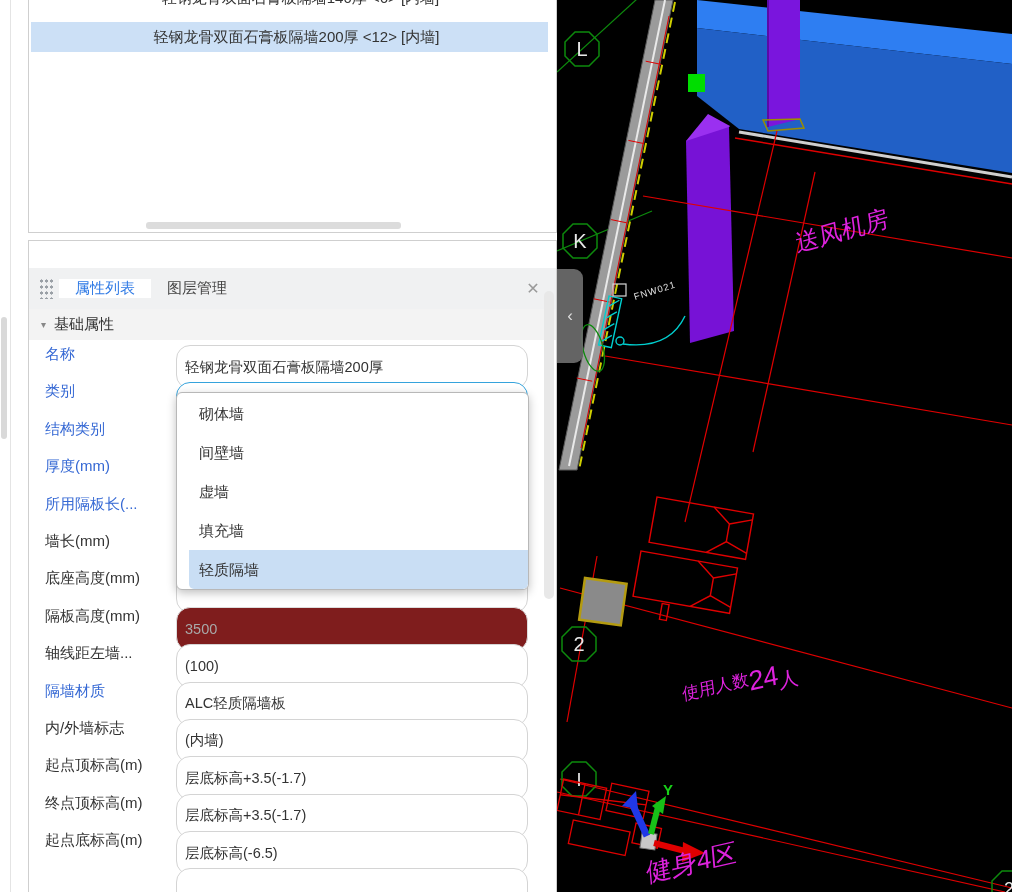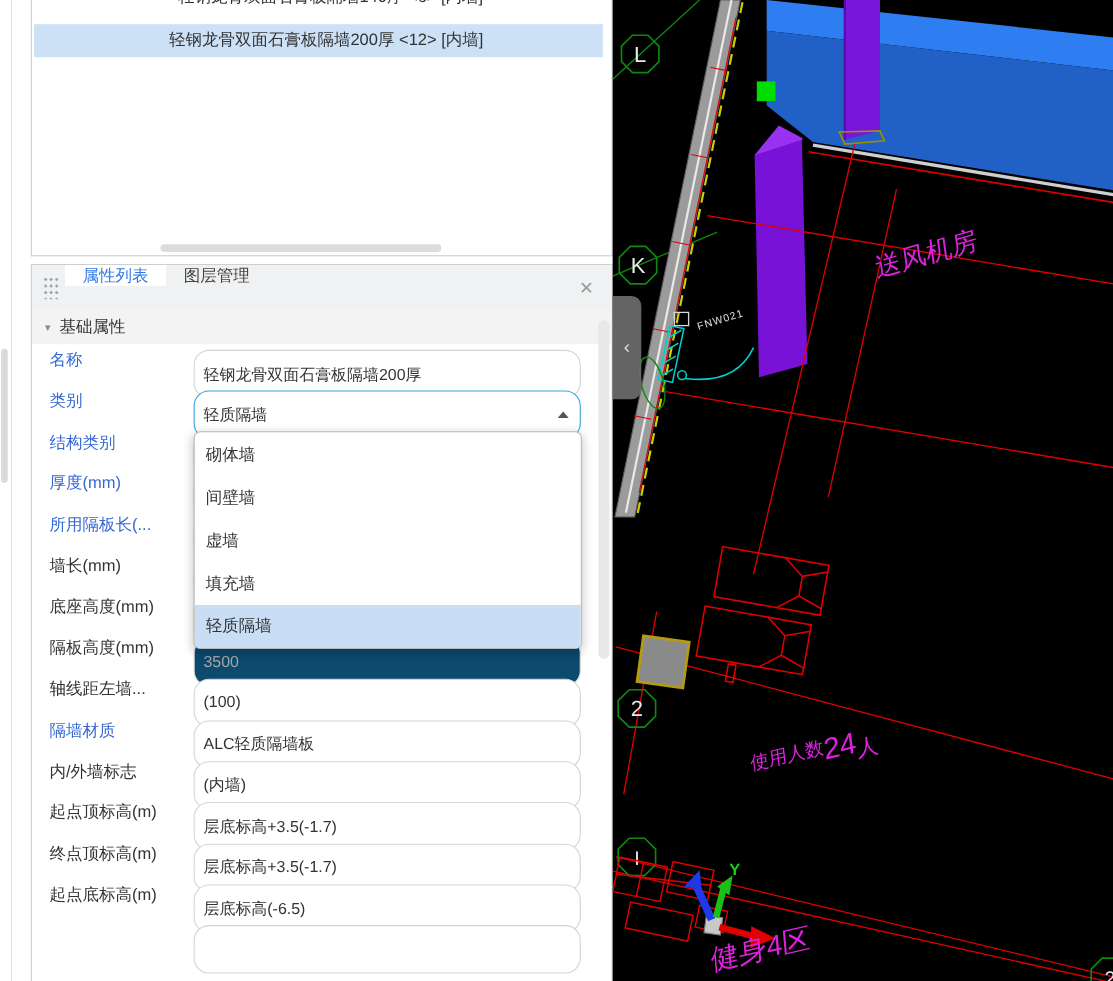--- a/index.html
+++ b/index.html
@@ -19,44 +19,44 @@
   .list-item { height:30px; line-height:30px; padding-left:16px; font-size:15px; color:#333;
                white-space:nowrap; }
   .list-item.clipped { margin-top:-17px; }
   .list-item.selected { margin:9px 8px 0 2px; padding-left:14px; background:#cce0f6; }
   .hscroll-thumb { position:absolute; left:117px; top:222px; width:255px; height:7px;
                    background:#dcdcdc; border-radius:3px; }
 
   
   #props-panel { position:absolute; left:28px; top:240px; width:529px; height:652px; background:#fff;
                  border:1px solid #cfcfcf; border-bottom:none; overflow:hidden; }
-  .tabbar { position:relative; height:41px; background:#f0f1f2; display:flex; align-items:flex-start; }
+  .tabbar { position:relative; height:41px; background:#f0f1f2; display:flex; align-items:center;margin-top:27px; }
   .drag-handle { position:absolute; left:10px; top:10px; width:15px; height:21px;
                  background-image:radial-gradient(#9aa0a6 1.2px, transparent 1.4px);
                  background-size:5px 6px; }
   .tab { display:flex; align-items:center; padding:0 16px; font-size:15px; color:#444; cursor:default; }
   .tab.active { margin-left:30px; background:#fff; color:#2f7ae5; }
   .tab-close { position:absolute; right:10px; top:0; height:41px; width:26px; display:flex;
                align-items:center; justify-content:center; color:#9a9a9a; font-size:16px; }
   .section-header { height:31px; background:#f3f3f3; display:flex; align-items:center;
                     padding-left:12px; font-size:15px; color:#333; }
   .section-header .tri { color:#888; font-size:10px; margin-right:8px; }
   .rows { padding-top:5px; }
   .prop-row { height:37.4px; display:flex; align-items:flex-start; padding-left:16px; }
   .plabel { width:131px; font-size:15px; color:#333; white-space:nowrap; overflow:hidden; }
   .plabel.blue { color:#3568d4; }
   .pfield { width:352px; height:44px; border:1px solid #d4d4d4; border-radius:14px; background:#fff;
             font-size:14.5px; color:#333; display:flex; align-items:center; padding:0 8px; }
-  .pfield.disabled { background:#0c4a6e; border-color:#ddd; color:#a8a8a8; }
+  .pfield.disabled { background:#7f1d1d; border-color:#ddd; color:#a8a8a8; }
   .pfield.select { border:1px solid #35a3dc; justify-content:space-between; }
   .dd-arrow-up { width:0; height:0; border-left:5px solid transparent; border-right:5px solid transparent;
                  border-bottom:6px solid #555; margin-right:2px; }
   .dropdown { position:absolute; left:147px; top:151px; width:353px; height:198px; background:#fff;
               border:1px solid #b8b8b8; border-radius:6px; box-shadow:0 3px 10px rgba(0,0,0,.25);
-              z-index:5; overflow:hidden; padding-top:1px; }
+              z-index:5; overflow:hidden; padding-top:1px;padding-left:12px; }
   .dd-item { height:39px; line-height:39px; padding-left:10px; font-size:15px; color:#333; }
   .dd-item.selected { background:#c9def4; border-radius:0 0 5px 5px; }
   .vscroll-thumb { position:absolute; right:2px; top:50px; width:10px; height:308px;
                    background:#e8e8e8; border-radius:5px; }
 
   
   #cad { position:absolute; left:557px; top:0; width:455px; height:892px; background:#000; }
   #collapse-tab { position:absolute; left:557px; top:269px; width:26px; height:94px;
                   background:rgba(108,108,108,.92); border-radius:0 9px 9px 0; z-index:4;
                   display:flex; align-items:center; justify-content:center;

